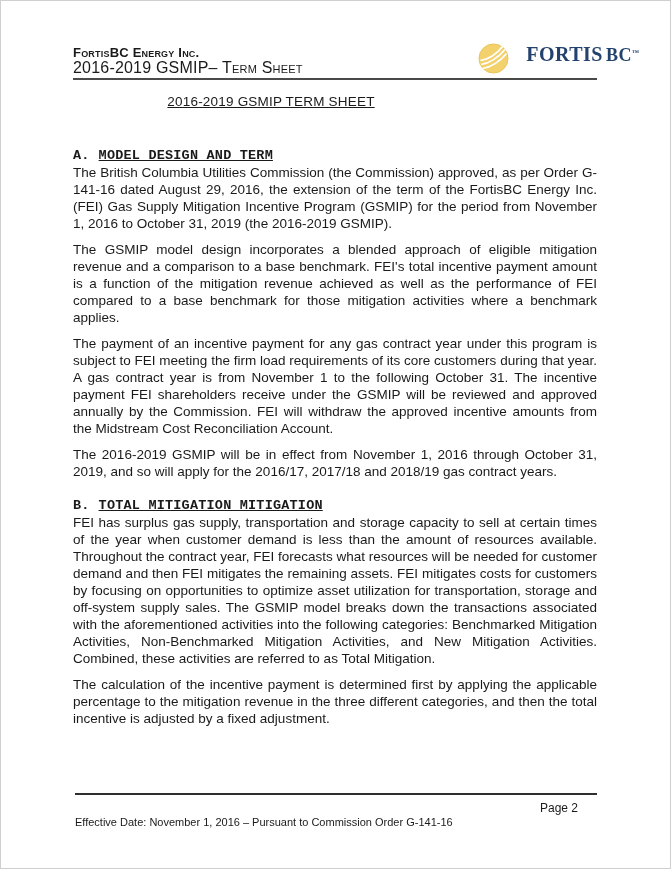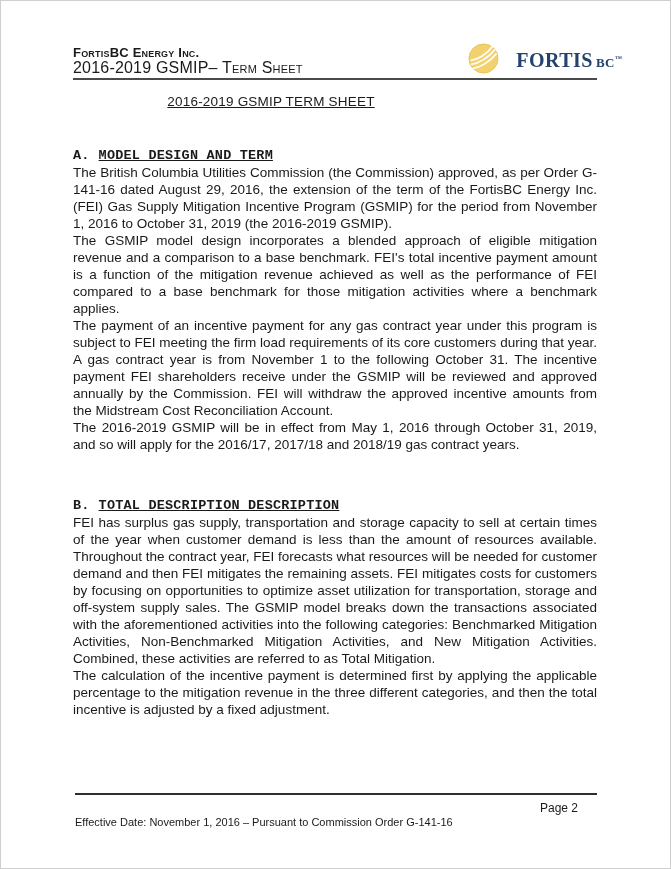--- a/index.html
+++ b/index.html
@@ -24,35 +24,34 @@
     line-height: 15px;
     font-variant: small-caps;
     letter-spacing: 0.2px;
   }
   .header-company { font-size: 13px; font-weight: bold; }
   .header-subtitle { font-size: 16px; font-weight: normal; }
 
   .logo {
     position: absolute;
     top: 42px;
-    right: 48px;
+    right: 31px;
     display: flex;
-    align-items: center;
     gap: 17px;
   }
   .logo-text {
     font-family: "Liberation Serif", serif;
     font-weight: bold;
     color: #24426e;
     white-space: nowrap;
     display: flex;
     align-items: baseline;
   }
   .logo-word { font-size: 20px; letter-spacing: 0.5px; }
-  .logo-region { font-size: 13px; margin-left: 3px; letter-spacing: 0.5px; }
+  .logo-region { font-size: 18px; margin-left: 3px; letter-spacing: 0.5px; }
   .logo-tm { font-size: 7px; vertical-align: super; position: relative; top: -6px; }
 
   .header-rule {
     position: absolute;
     top: 77px;
     left: 72px;
     width: 524px;
     height: 2px;
     background: #4a4a4a;
   }
@@ -84,20 +83,21 @@
   .section-heading {
     font-weight: bold;
     font-size: 13.5px;
     letter-spacing: 0.2px;
     font-family: Liberation Mono, monospace;
   }
   .section-letter { display: inline-block; margin-right: 9px; }
   .section-heading-text { text-decoration: underline; }
 
   .para {
+    margin-top: 9px;
     text-align: justify;
   }
   .para.first { margin-top: 0; }
 
   
   .footer-rule {
     position: absolute;
     top: 792px;
     left: 74px;
     width: 522px;
@@ -148,26 +148,26 @@
 
   <div class="doc-title">2016-2019 GSMIP TERM SHEET</div>
 
   <div class="section section-a">
     <div class="section-heading">
       <span class="section-letter">A.</span><span class="section-heading-text">MODEL DESIGN AND TERM</span>
     </div>
     <p class="para first">The British Columbia Utilities Commission (the Commission) approved, as per Order G-141-16 dated August 29, 2016, the extension of the term of the FortisBC Energy Inc. (FEI) Gas Supply Mitigation Incentive Program (GSMIP) for the period from November 1, 2016 to October 31, 2019 (the 2016-2019 GSMIP).</p>
     <p class="para">The GSMIP model design incorporates a blended approach of eligible mitigation revenue and a comparison to a base benchmark. FEI's total incentive payment amount is a function of the mitigation revenue achieved as well as the performance of FEI compared to a base benchmark for those mitigation activities where a benchmark applies.</p>
     <p class="para">The payment of an incentive payment for any gas contract year under this program is subject to FEI meeting the firm load requirements of its core customers during that year.  A gas contract year is from November 1 to the following October 31.  The incentive payment FEI shareholders receive under the GSMIP will be reviewed and approved annually by the Commission. FEI will withdraw the approved incentive amounts from the Midstream Cost Reconciliation Account.</p>
-    <p class="para">The 2016-2019 GSMIP will be in effect from May 1, 2016 through October 31, 2019, and so will apply for the 2016/17, 2017/18 and 2018/19 gas contract years.</p>
+    <p class="para">The 2016-2019 GSMIP will be in effect from November 1, 2016 through October 31, 2019, and so will apply for the 2016/17, 2017/18 and 2018/19 gas contract years.</p>
   </div>
 
   <div class="section section-b">
     <div class="section-heading">
-      <span class="section-letter">B.</span><span class="section-heading-text">TOTAL DESCRIPTION DESCRIPTION</span>
+      <span class="section-letter">B.</span><span class="section-heading-text">TOTAL MITIGATION MITIGATION</span>
     </div>
     <p class="para first">FEI has surplus gas supply, transportation and storage capacity to sell at certain times of the year when customer demand is less than the amount of resources available.  Throughout the contract year, FEI forecasts what resources will be needed for customer demand and then FEI mitigates the remaining assets. FEI mitigates costs for customers by focusing on opportunities to optimize asset utilization for transportation, storage and off-system supply sales. The GSMIP model breaks down the transactions associated with the aforementioned activities into the following categories: Benchmarked Mitigation Activities, Non-Benchmarked Mitigation Activities, and New Mitigation Activities. Combined, these activities are referred to as Total Mitigation.</p>
     <p class="para">The calculation of the incentive payment is determined first by applying the applicable percentage to the mitigation revenue in the three different categories, and then the total incentive is adjusted by a fixed adjustment.</p>
   </div>
 
   <div class="footer-rule"></div>
   <div class="page-number">Page 2</div>
   <div class="effective-date">Effective Date: November 1, 2016 – Pursuant to Commission Order G-141-16</div>
 
 </div>

